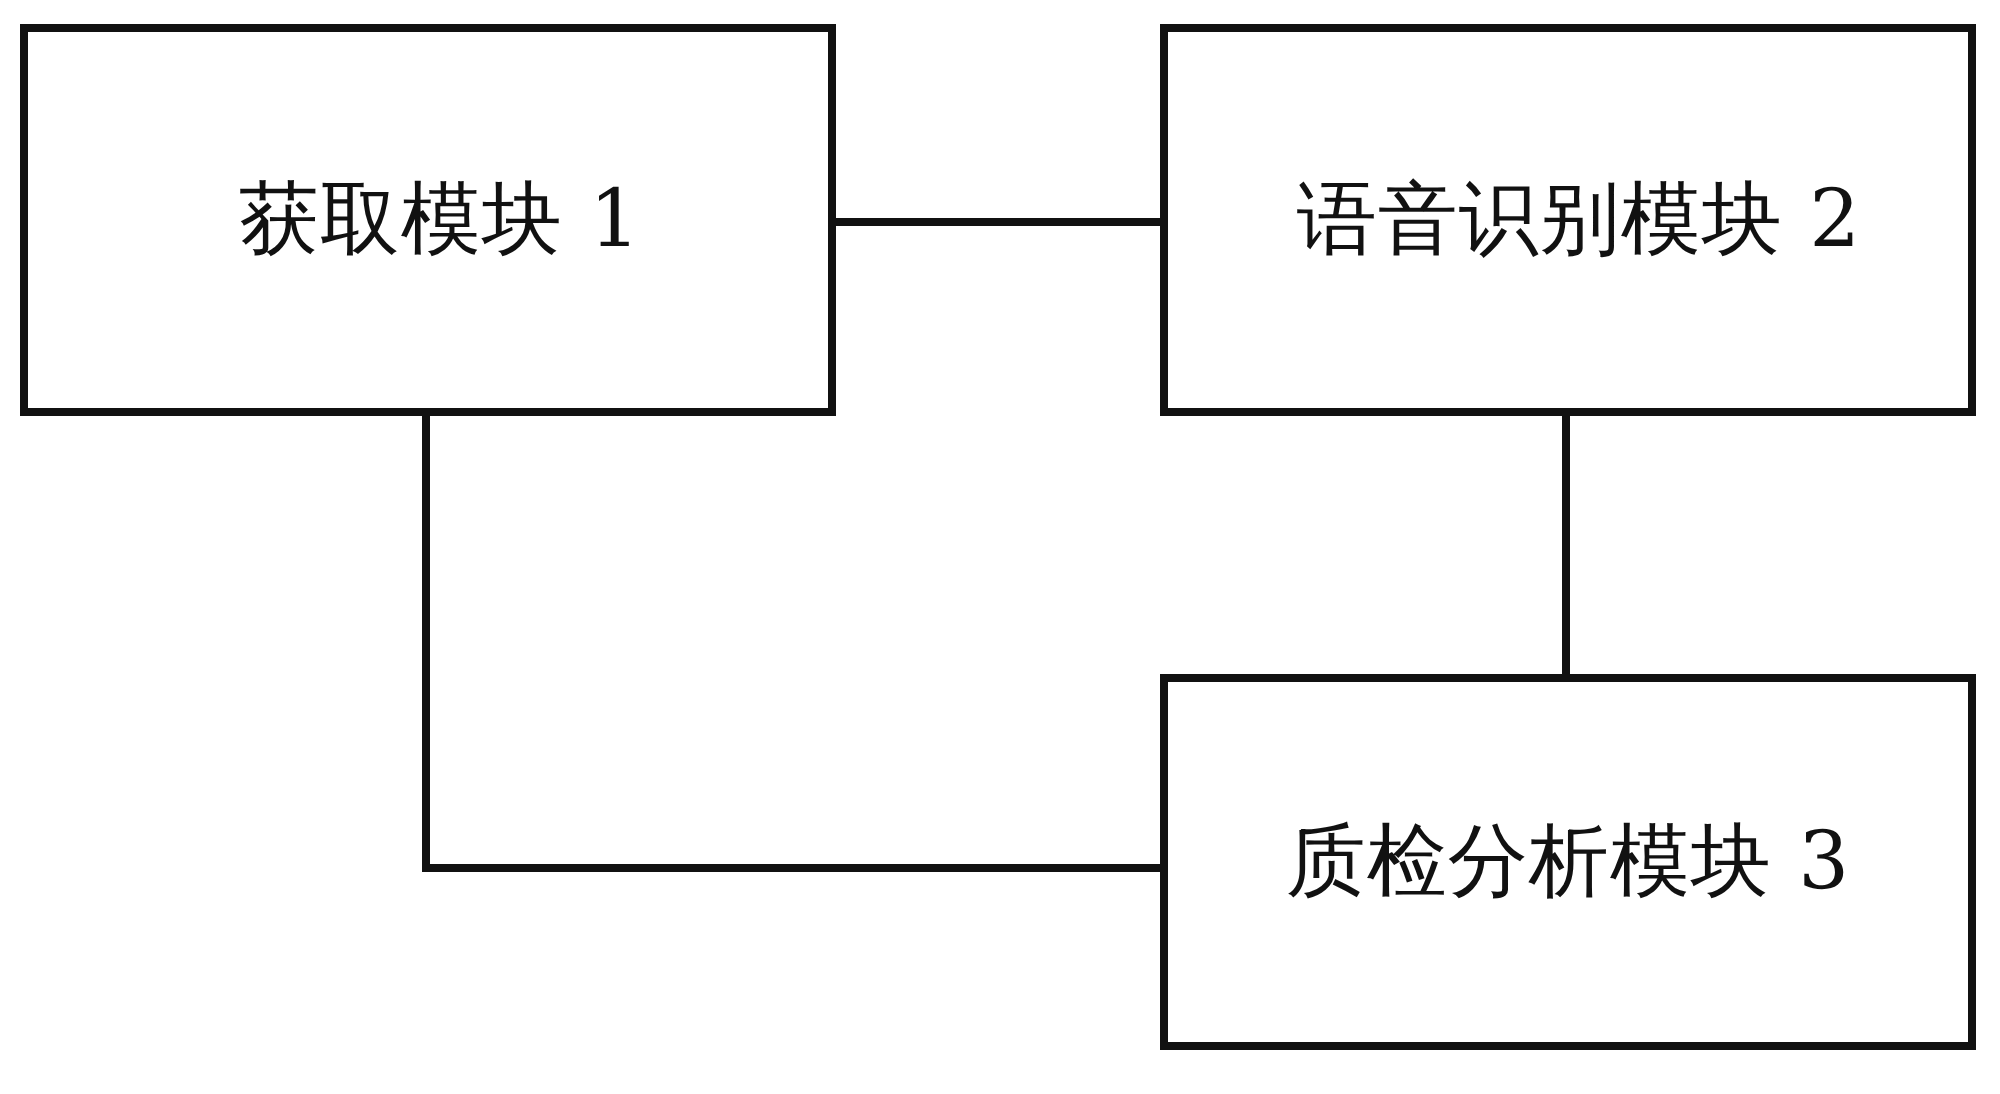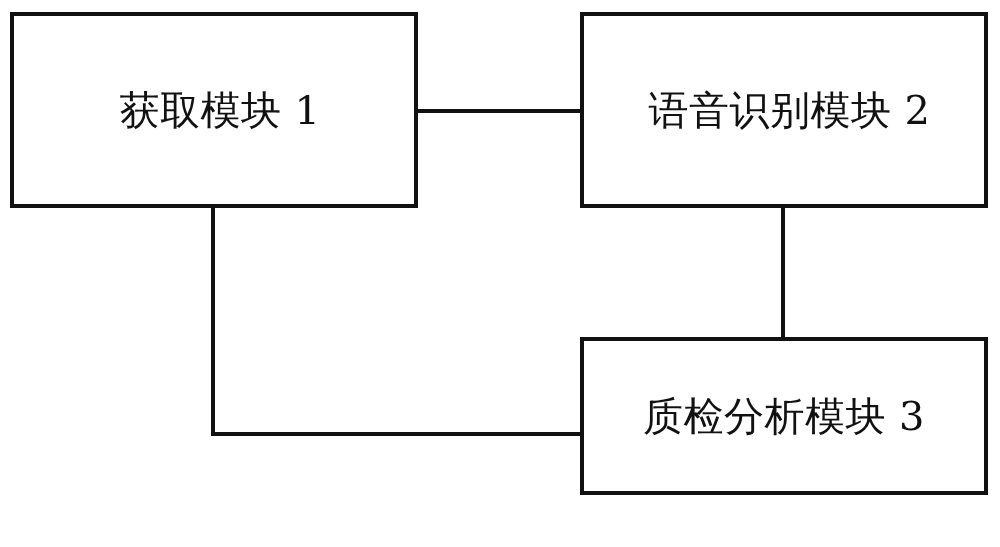--- a/index.html
+++ b/index.html
@@ -52,17 +52,17 @@
   <div class="connector" style="left:211px; top:432px; width:371px; height:4px;"></div>
 
   <div class="node" style="left:10px; top:12px; width:408px; height:196px; border:4px solid #111111;padding-left:12px;">
     <span class="node-label" style="font-size:40px;">获取模块 1</span>
   </div>
 
   <div class="node" style="left:580px; top:12px; width:408px; height:196px; border:4px solid #111111;">
     <span class="node-label" style="font-size:40px;margin-left:11px;">语音识别模块 2</span>
   </div>
 
-  <div class="node" style="left:580px; top:337px; width:408px; height:158px; border:4px solid #111111;">
+  <div class="node" style="left:580px; top:337px; width:408px; height:188px; border:4px solid #111111;">
     <span class="node-label" style="font-size:40px;">质检分析模块 3</span>
   </div>
 
 </div>
 
 </body></html>

